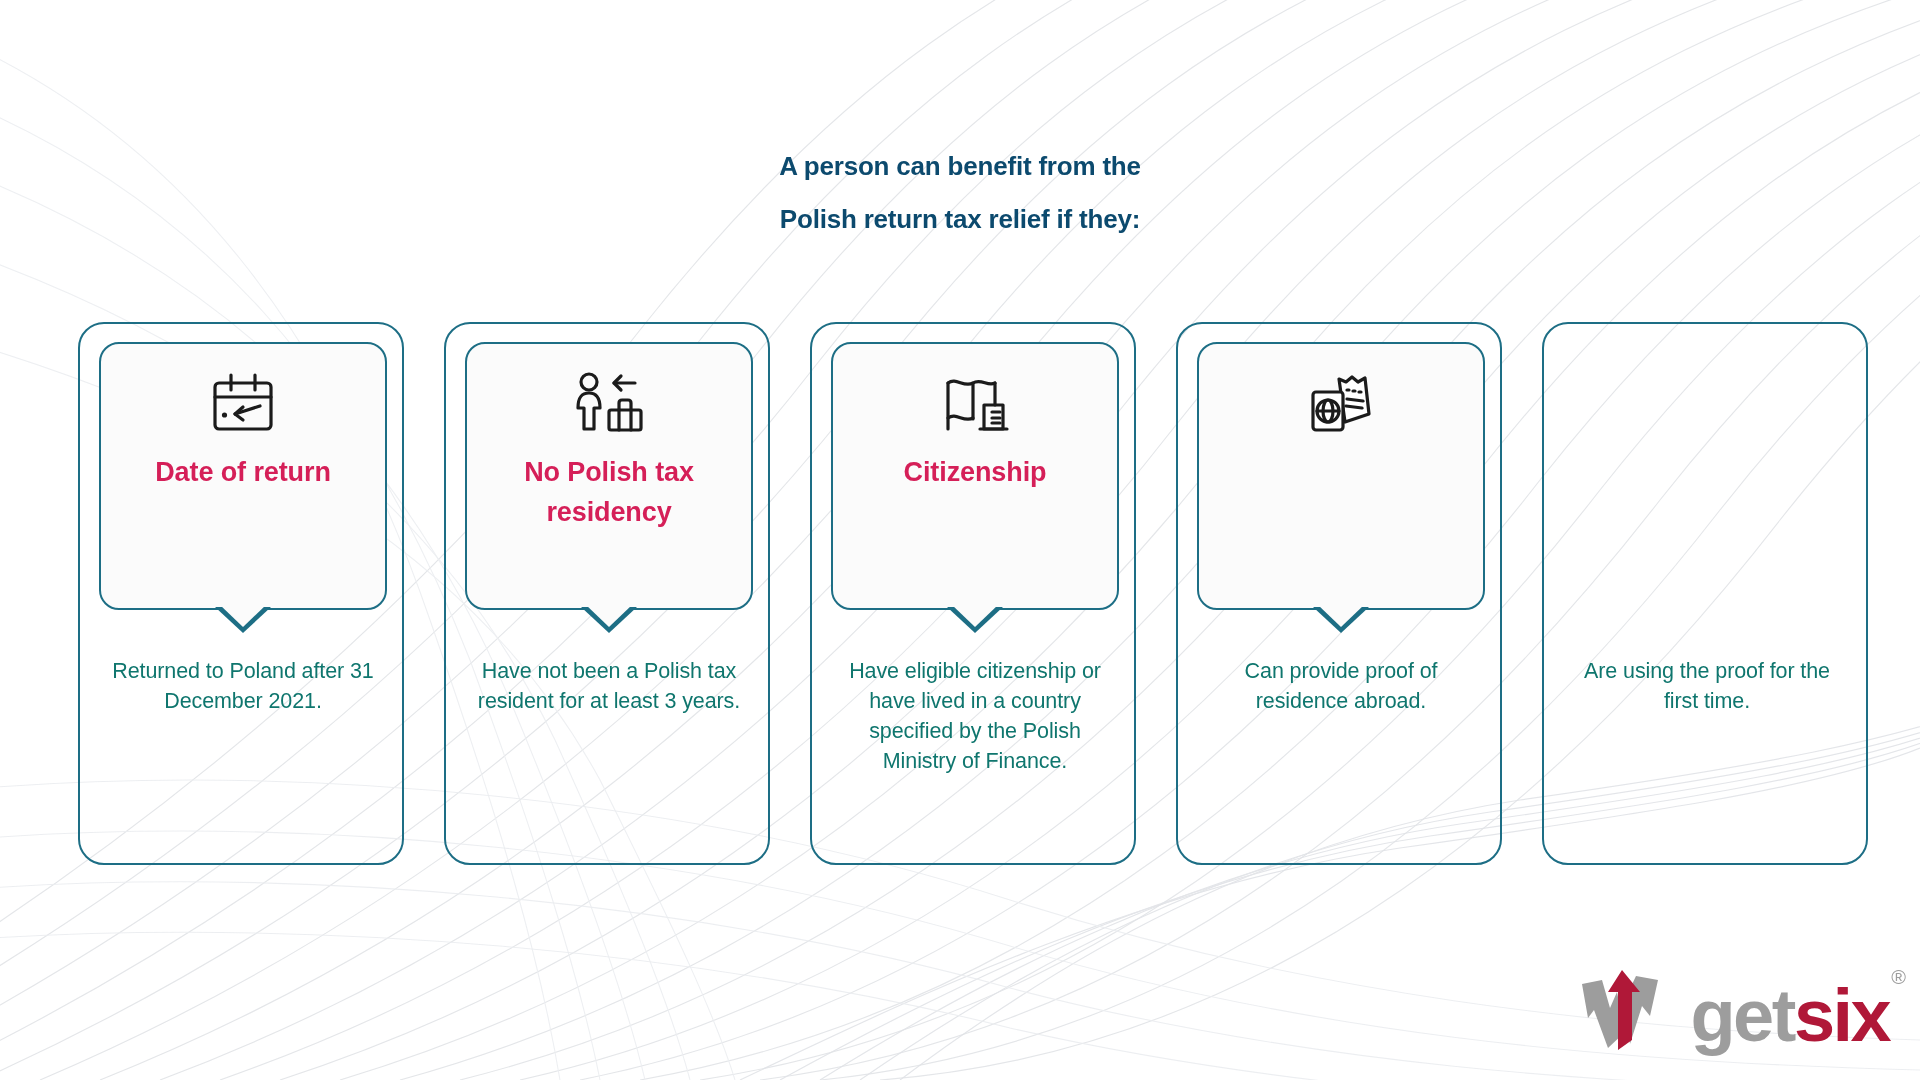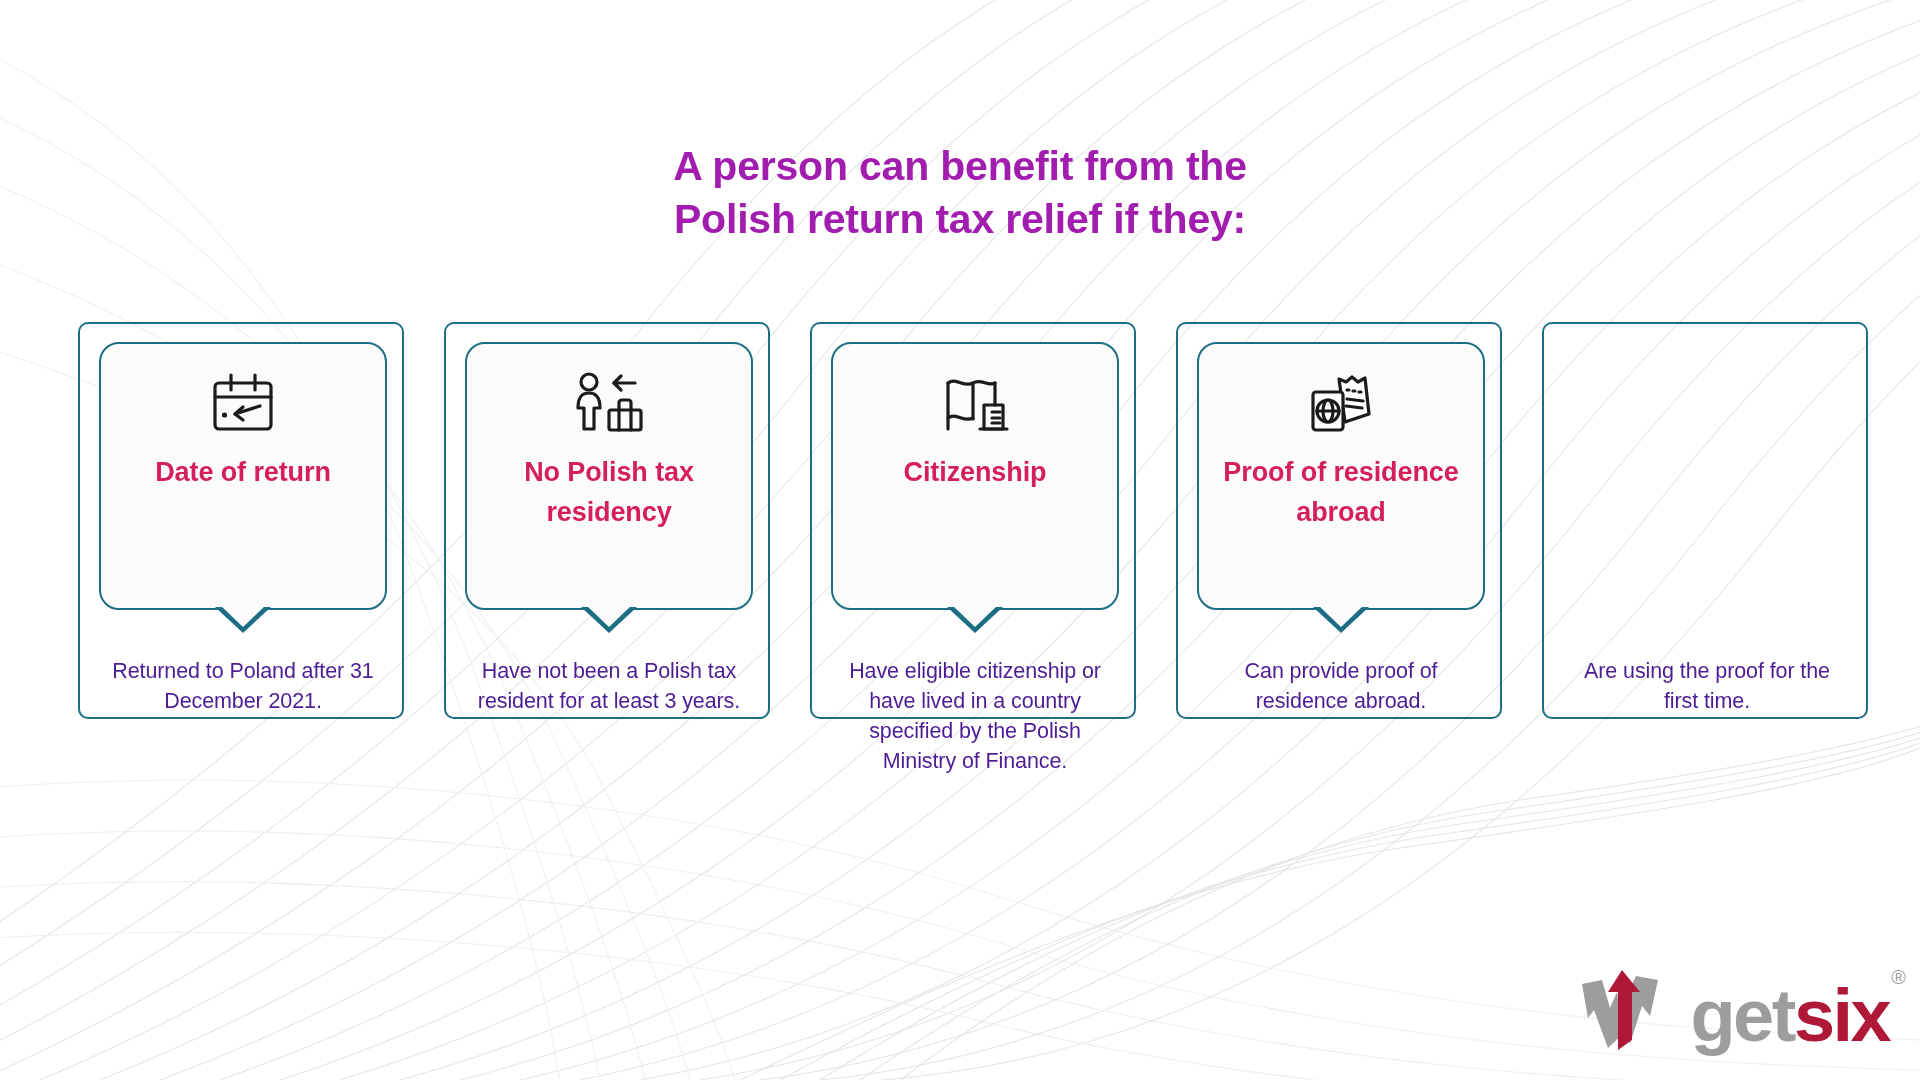--- a/index.html
+++ b/index.html
@@ -34,47 +34,47 @@
   #title-block {
     position: absolute;
     top: 140px;
     left: 0;
     width: 1920px;
     text-align: center;
     z-index: 3;
   }
   .title-line {
     font-family: "Liberation Sans", sans-serif;
-    font-size: 41px;
+    font-size: 26px;
     font-weight: 700;
     letter-spacing: -0.2px;
-    color: #a21caf;
+    color: #0c4a6e;
     line-height: 53px;
     white-space: pre;
   }
 
   
   #cards-row {
     position: absolute;
     top: 322px;
     left: 78px;
     width: 1790px;
     height: 550px;
     display: flex;
     justify-content: space-between;
     align-items: flex-start;
     z-index: 2;
   }
 
   .card-outer {
     position: relative;
     width: 326px;
-    height: 397px;
+    height: 543px;
     border: 2.4px solid #1d6e85;
-    border-radius: 10px;
+    border-radius: 26px;
     background: transparent;
   }
 
   
   .bubble {
     position: absolute;
     top: 18px;
     left: 19px;
     width: 288px;
     height: 268px;
@@ -132,21 +132,21 @@
   .card-body {
     position: absolute;
     top: 332px;
     left: 0;
     width: 326px;
     padding: 0 26px;
     text-align: center;
     font-family: "Liberation Sans", sans-serif;
     font-size: 21.5px;
     font-weight: 400;
-    color: #4c1d95;
+    color: #0f766e;
     line-height: 30px;
     letter-spacing: -0.1px;
   }
 
   
   #brand-logo {
     position: absolute;
     right: 14px;
     bottom: 28px;
     display: flex;
@@ -314,21 +314,20 @@
             <line x1="48" y1="19" x2="50" y2="19"></line>
             <line x1="54" y1="20" x2="56" y2="20"></line>
             <line x1="42" y1="27" x2="58" y2="29"></line>
             <line x1="41" y1="34" x2="57" y2="36"></line>
             <rect x="8" y="20" width="30" height="38" rx="3" fill="#ffffff"></rect>
             <circle cx="23" cy="39" r="11"></circle>
             <ellipse cx="23" cy="39" rx="5" ry="11"></ellipse>
             <line x1="12" y1="39" x2="34" y2="39"></line>
           </svg>
         </div>
-        <div class="card-title">Proof of residence abroad</div>
         <div class="tail-outer"></div>
         <div class="tail-inner"></div>
       </div>
       <div class="card-body">Can provide proof of residence abroad.</div>
     </div>
 
     <div class="card-outer">
       <div class="card-body">Are using the proof for the first time.</div>
     </div>
 

